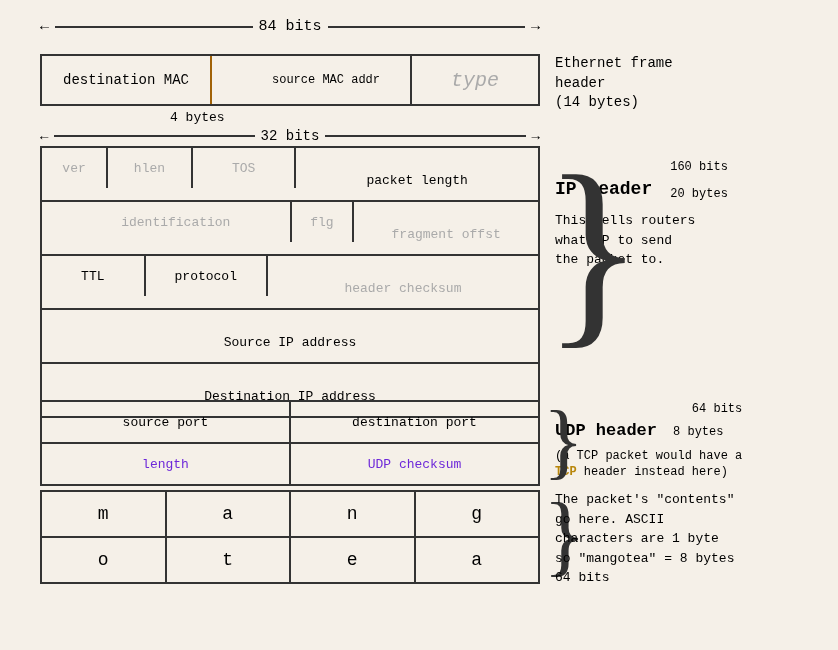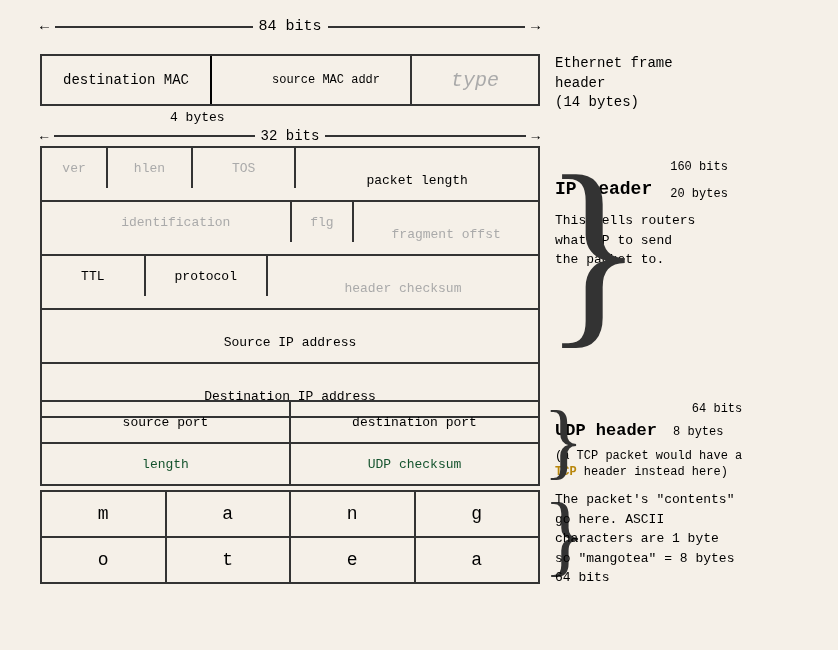--- a/index.html
+++ b/index.html
@@ -26,21 +26,21 @@
       top: 44px;
       left: 30px;
       width: 500px;
       height: 52px;
       border: 2.5px solid #333;
       display: flex;
     }
 
     .eth-dest {
       flex: 2;
-      border-right: 2px solid #000000;
+      border-right: 2px solid #a16207;
       display: flex;
       align-items: center;
       justify-content: center;
       font-size: 14px;
     }
 
     .eth-src {
       flex: 2;
       border-right: 2px solid #333;
       display: flex;
@@ -161,21 +161,21 @@
       border-right: 2px solid #333;
       padding: 16px 4px;
       text-align: center;
     }
 
     .udp-cell:last-child {
       border-right: none;
     }
 
     .udp-cell.gray {
-      color: #14532d;
+      color: #6d28d9;
     }
 
     
     .udp-label {
       position: absolute;
       top: 390px;
       left: 545px;
       font-size: 13px;
       line-height: 1.5;
       font-family: 'Courier New', monospace;

